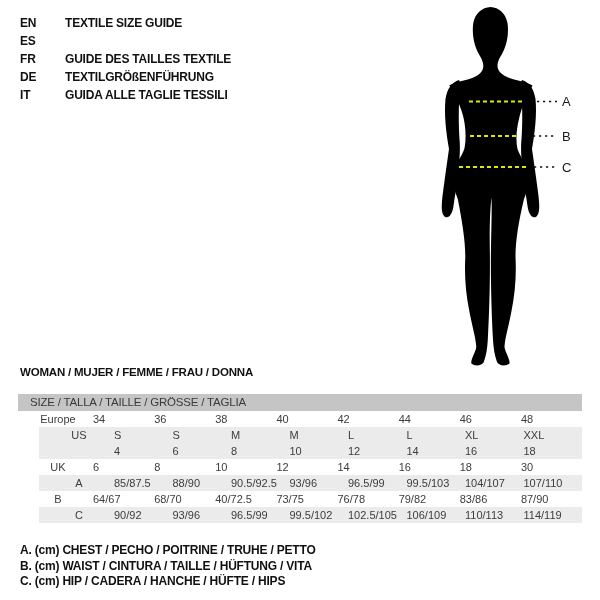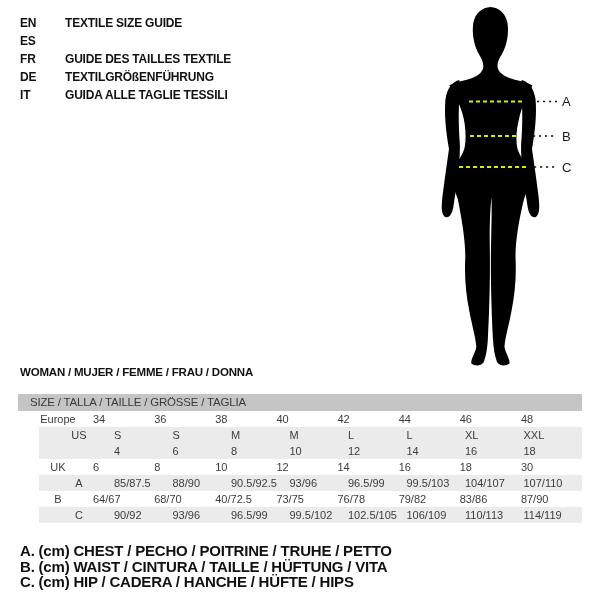--- a/index.html
+++ b/index.html
@@ -32,21 +32,21 @@
     background:var(--table-header-bg,#c5c5c5); height:17px; line-height:17px;
     padding-left:12px; font-size:11.5px; color:#3a3a3a; letter-spacing:-0.2px;
   }
   .trow { display:grid; grid-template-columns:75px repeat(8,1fr); height:16px; line-height:16px; }
   .trow.shaded { background:var(--table-stripe-bg,#ebebeb);margin-left:21px; }
   .tlabel { text-align:center; padding-left:5px; }
   .tcell { text-align:left; }
 
   
   .legend { position:absolute; left:20px; top:543px; }
-  .legend-line { font-weight:bold; font-size:15px; line-height:15.5px; letter-spacing:-0.2px; white-space:nowrap; }
+  .legend-line { font-weight:bold; font-size:12px; line-height:15.5px; letter-spacing:-0.2px; white-space:nowrap; }
 </style>
 </head>
 <body>
 
 <div class="canvas">
 
   <div class="lang-block">
       <div class="lang-row">
         <span class="lang-code">EN</span>
         <span class="lang-text">TEXTILE SIZE GUIDE</span>

